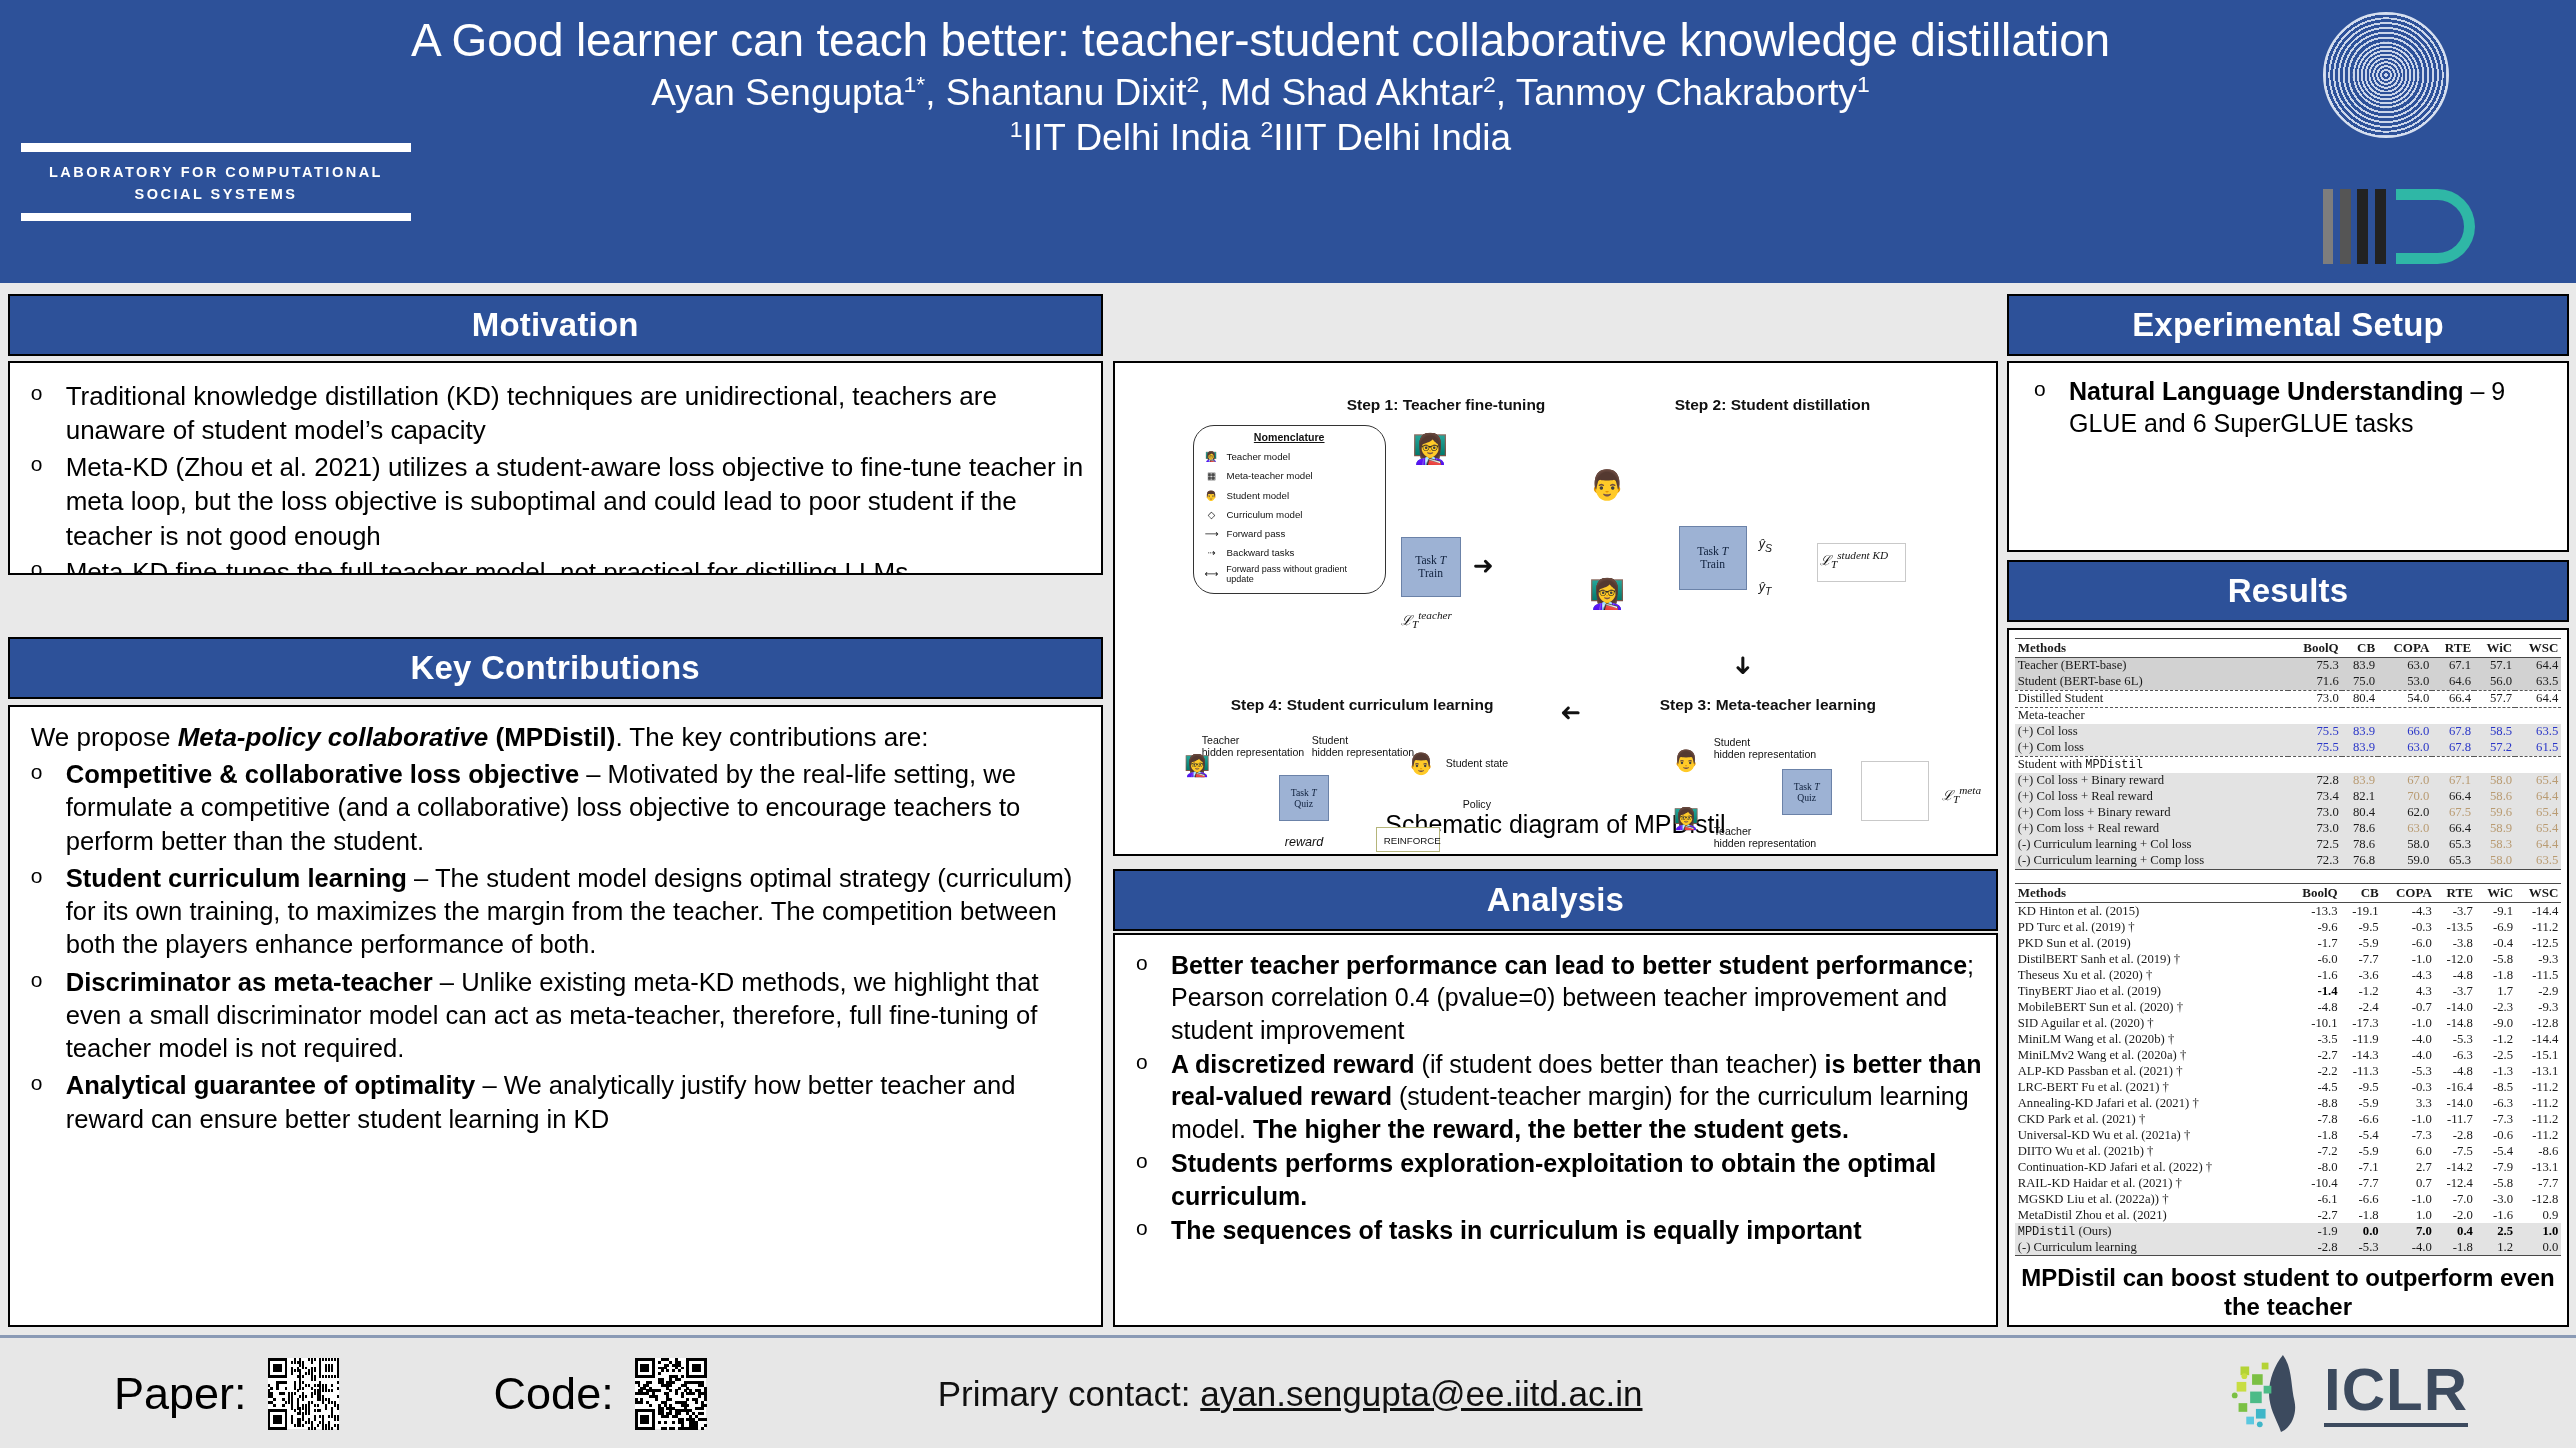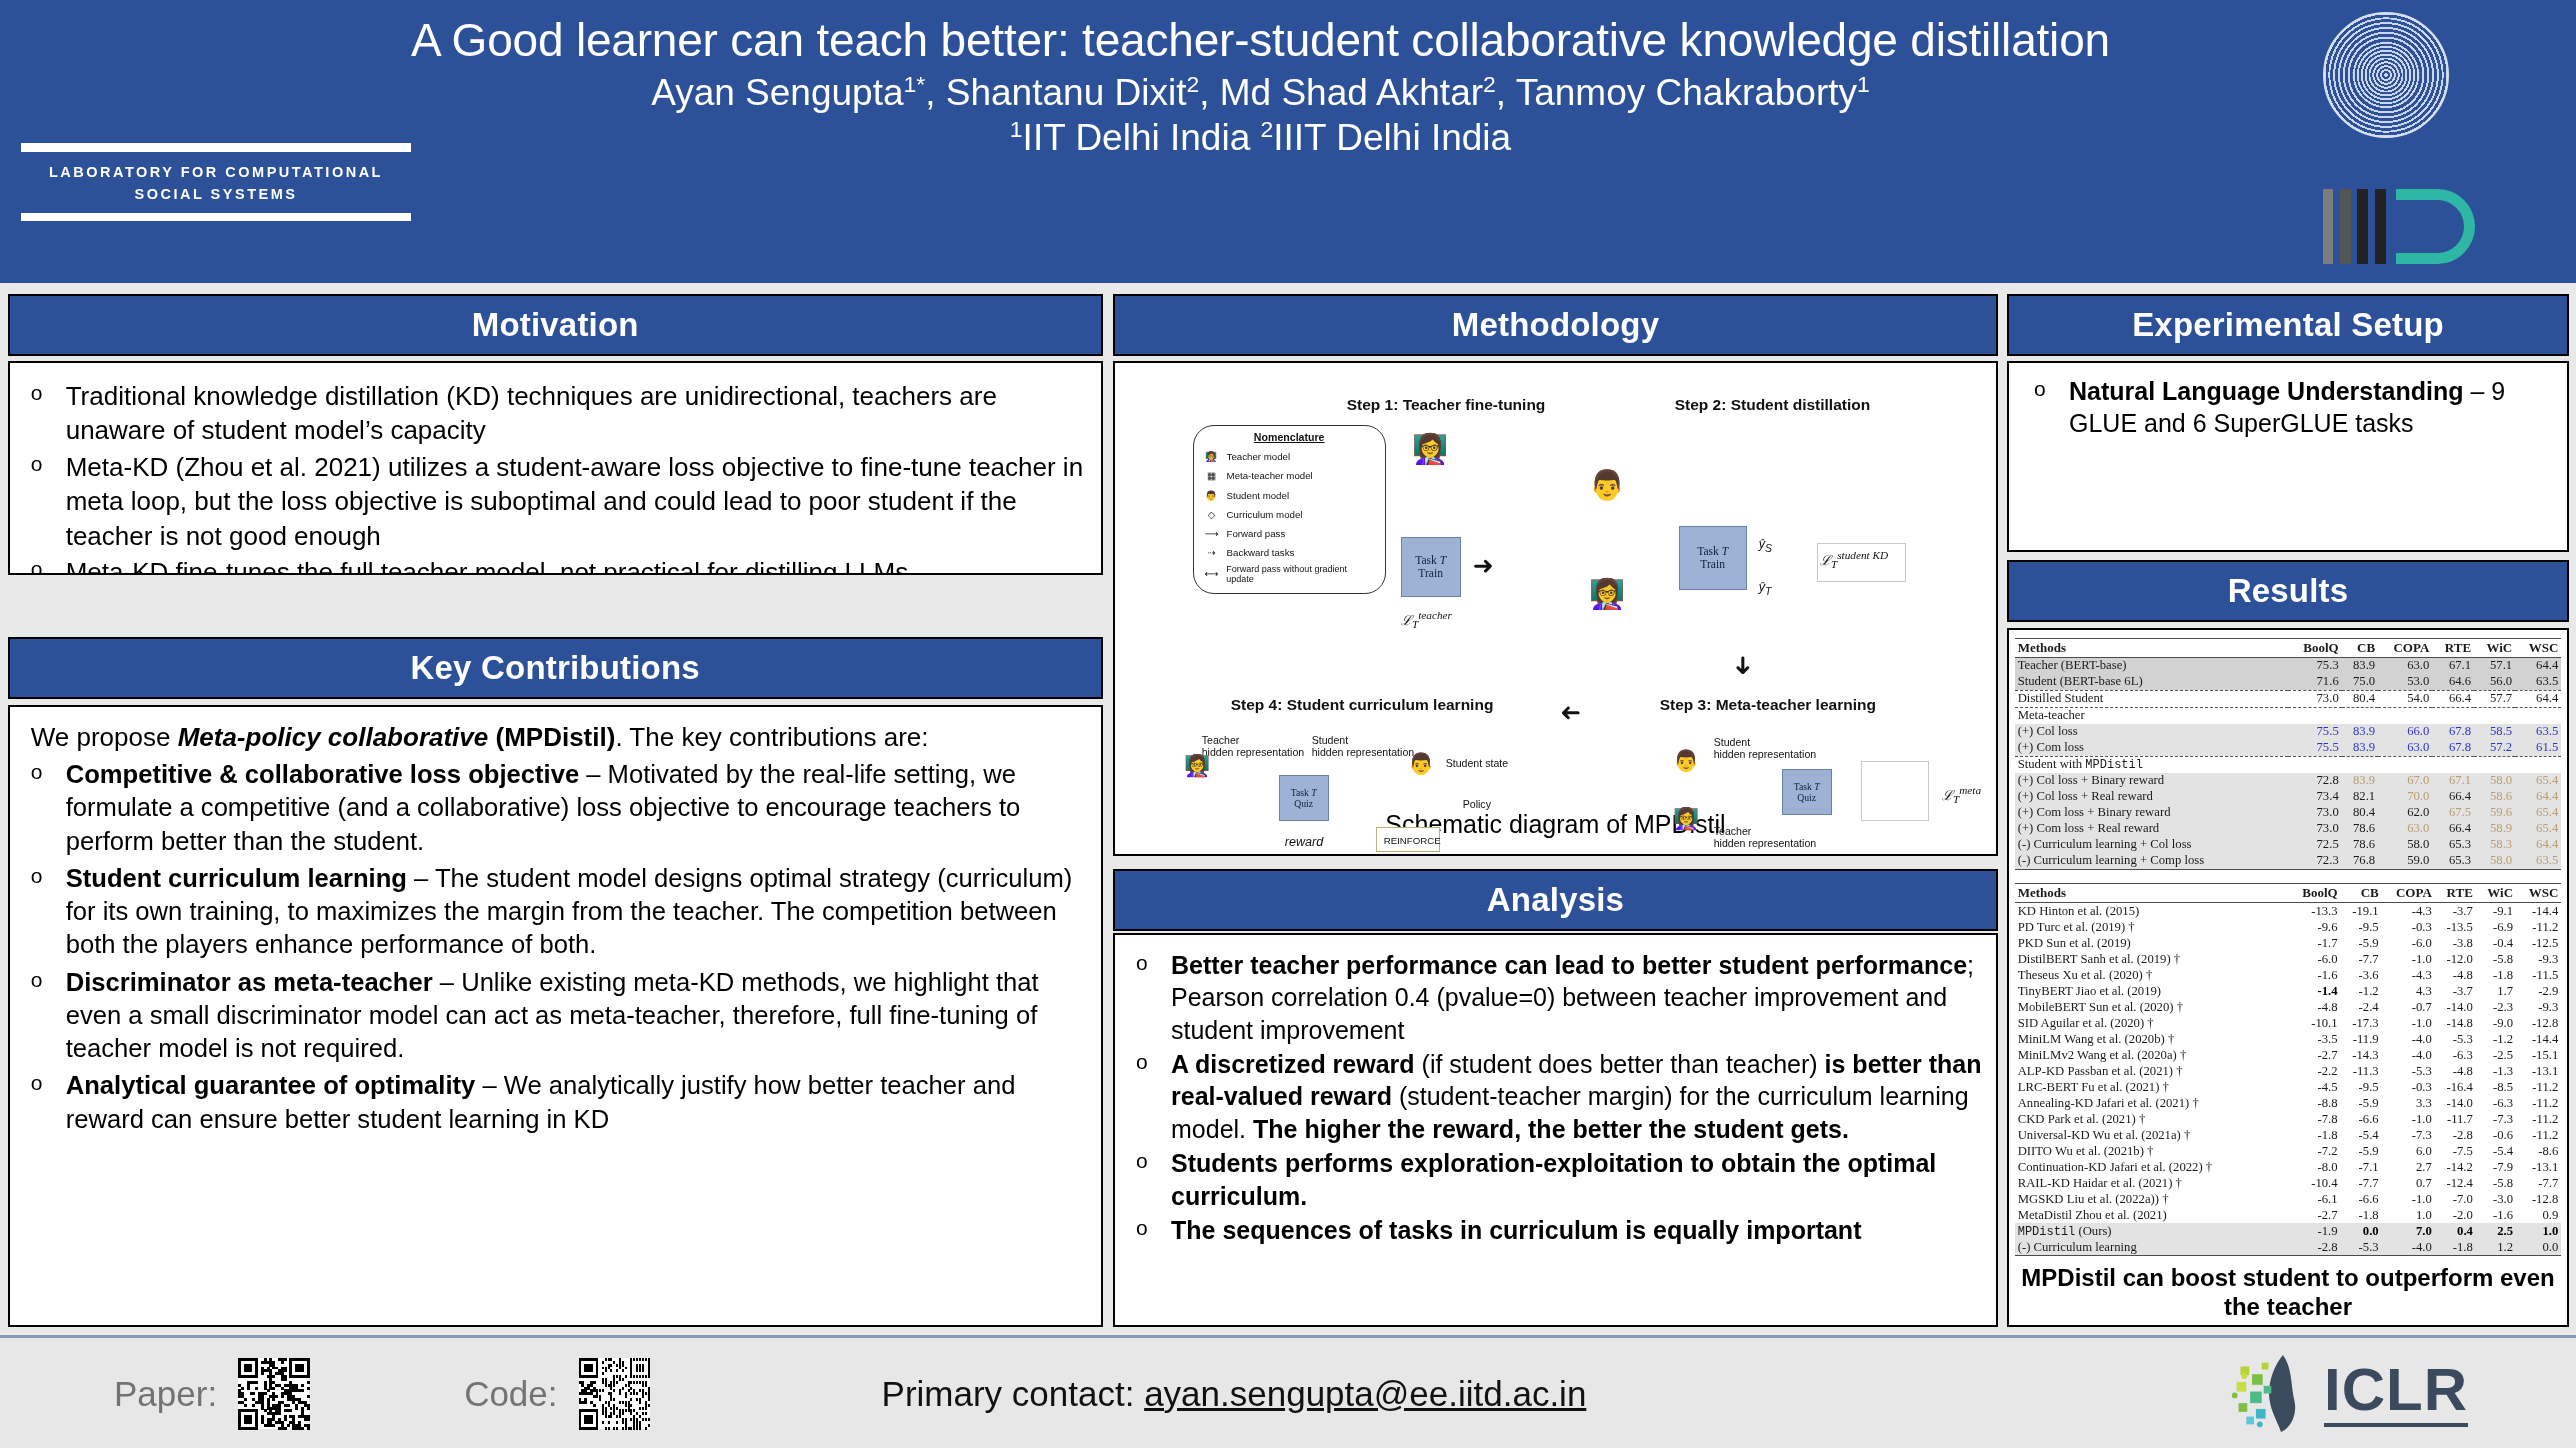--- a/index.html
+++ b/index.html
@@ -155,21 +155,21 @@
     text-align: center; font-size: 24px; font-weight: 700;
     line-height: 1.2; margin-top: 7.7px; color: #000;
   }
 
   
   .footer {
     position: absolute; left: 0; top: 1335px; width: 2576px; height: 114px;
     background: #e7e7e7; border-top: 3.9px solid #8a9ab5;
     display: flex; align-items: center;
   }
-  .footer .lbl { font-size: 35px; color: #737373; }
+  .footer .lbl { font-size: 45px; color: #000000; }
   .qr { width: 71px; height: 71px; background: #ffffff; position: relative; }
   .qr .cell { position: absolute; background: #000; }
   .contact { font-size: 35px; color: #111; }
   .contact a { color: #111; text-decoration: underline; }
   .iclr { display: flex; align-items: center; gap: 11.6px; }
   .iclr .wordmark {
     font-size: 60px; font-weight: 700; color: #3c4a5e;
     letter-spacing: 1px; border-bottom: 4.8px solid #3c4a5e; line-height: 1.0;
     padding-bottom: 3.9px;
   }
@@ -251,23 +251,20 @@
       <span>We propose </span><i><b>Meta-policy collaborative</b></i><b> (MPDistil)</b><span>. The key contributions are:</span>
     </div>
     <ul class="bul" id="kc-list">
         <li><b>Competitive &amp; collaborative loss objective</b><span> – Motivated by the real-life setting, we formulate a competitive (and a collaborative) loss objective to encourage teachers to perform better than the student.</span></li>
         <li><b>Student curriculum learning</b><span> – The student model designs optimal strategy (curriculum) for its own training, to maximizes the margin from the teacher. The competition between both the players enhance performance of both.</span></li>
         <li><b>Discriminator as meta-teacher</b><span> – Unlike existing meta-KD methods, we highlight that even a small discriminator model can act as meta-teacher, therefore, full fine-tuning of teacher model is not required.</span></li>
         <li><b>Analytical guarantee of optimality</b><span> – We analytically justify how better teacher and reward can ensure better student learning in KD</span></li>
       </ul>
   </div>
 
-  <div class="sec-title" id="methodology-title">
-    <span>Methodology</span>
-  </div>
   <div class="sec-body" id="methodology-body">
     <div class="diagram">
 
       <div class="dg-step" style="left:224px; top:25px;">Step 1: Teacher fine-tuning</div>
       <div class="dg-step" style="left:552px; top:25px;">Step 2: Student distillation</div>
       <div class="dg-step" style="left:537px; top:325px;">Step 3: Meta-teacher learning</div>
       <div class="dg-step" style="left:108px; top:325px;">Step 4: Student curriculum learning</div>
 
       <div class="nomen" style="left:70px; top:54px; width:193px;">
         <div class="ttl">Nomenclature</div>

